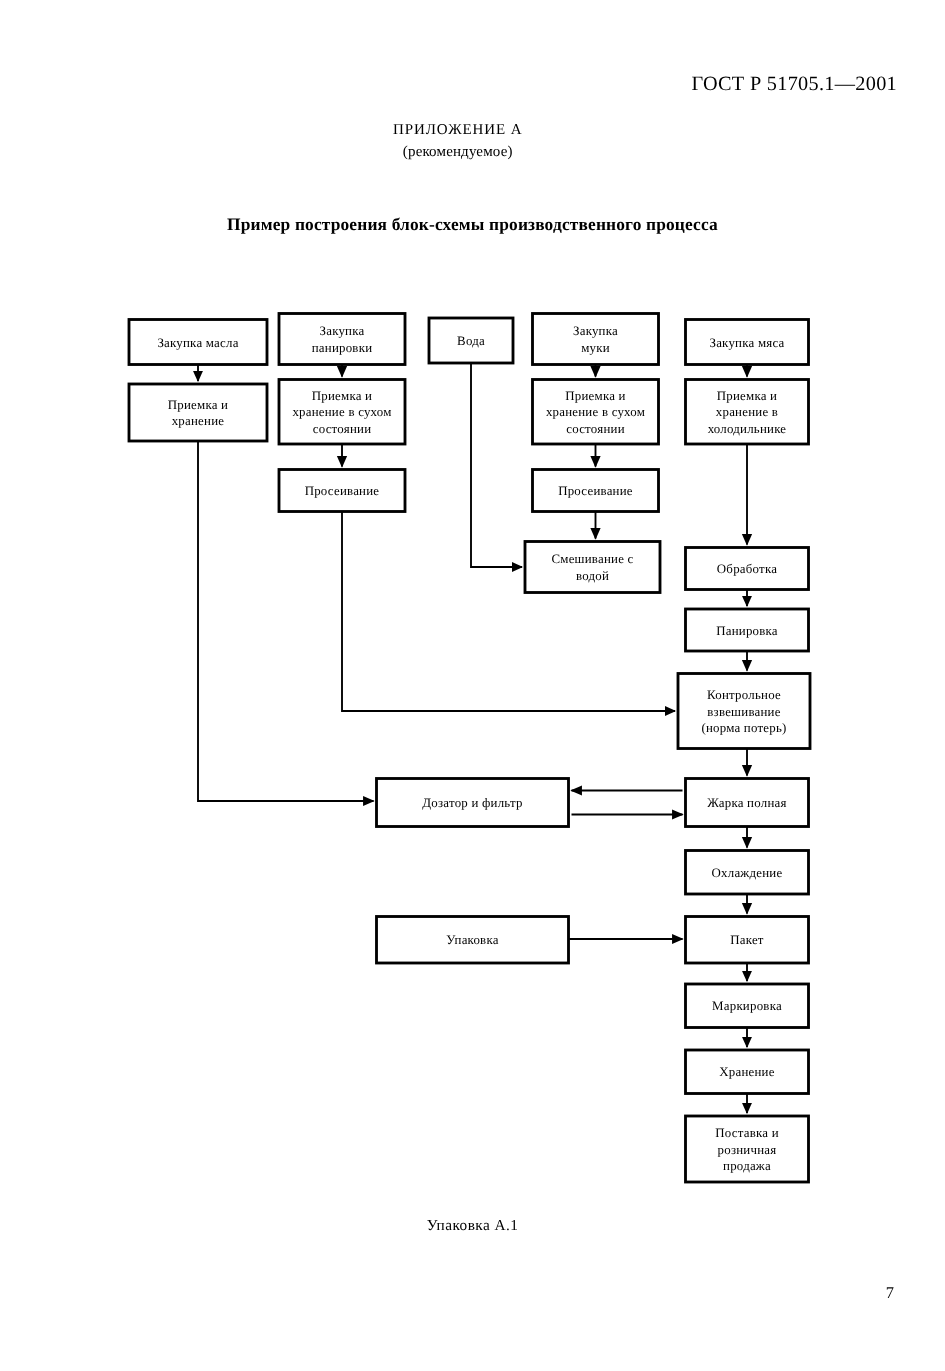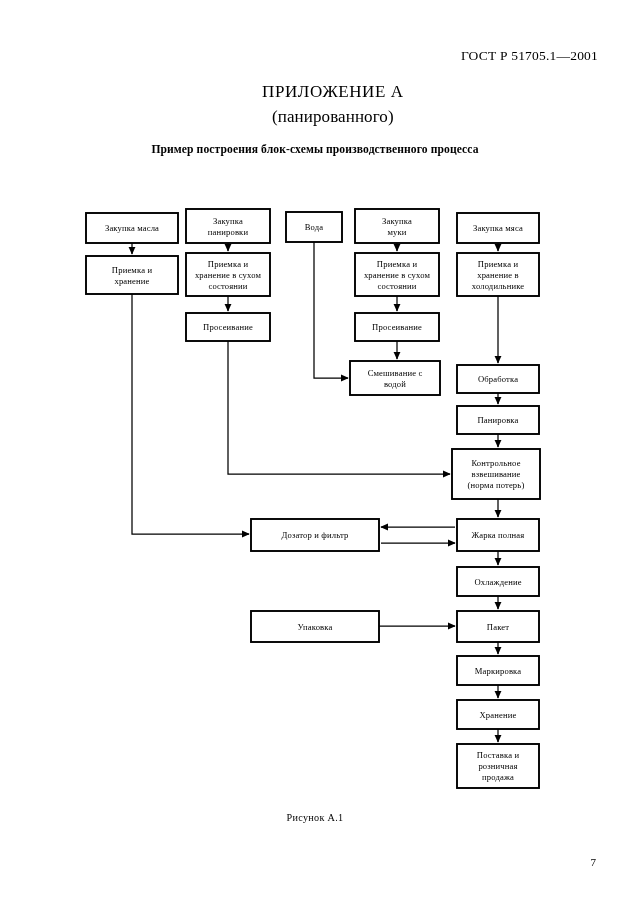--- a/index.html
+++ b/index.html
@@ -28,21 +28,21 @@
     right: 32px;
     font-weight: normal;
     font-size: 13.5px;
     letter-spacing: 0.2px;
     white-space: nowrap;
   }
   .annex-block {
     position: absolute;
     top: 80px;
     left: 262px;
-    font-size: 17px;
+    font-size: 10px;
     line-height: 1.45;
     letter-spacing: 0.6px;
     font-family: Liberation Serif, serif;
   }
   .annex-sub {
     text-align: center;
     letter-spacing: 0.1px;
   }
   .section-title {
     position: absolute;
@@ -105,21 +105,21 @@
 </style>
 </head>
 <body>
 
 <div class="page">
 
   <div class="std-header">ГОСТ Р 51705.1—2001</div>
 
   <div class="annex-block">
     <div>ПРИЛОЖЕНИЕ А</div>
-    <div class="annex-sub">(панированного)</div>
+    <div class="annex-sub">(рекомендуемое)</div>
   </div>
 
   <div class="section-title">Пример построения блок-схемы производственного процесса</div>
 
 
   <svg class="flow" width="630" height="914">
     <defs>
       <marker id="ah" viewBox="0 0 10 10" refX="9" refY="5" markerWidth="6.2" markerHeight="6.2" orient="auto-start-reverse">
         <path d="M 0 0.6 L 10 5 L 0 9.4 z" fill="#000000"></path>
       </marker>
@@ -261,16 +261,16 @@
         </g>
         <g>
           <rect class="bx" x="457" y="744" width="82" height="44"></rect>
           <text x="498" y="758.1">Поставка и</text>
           <text x="498" y="769.1">розничная</text>
           <text x="498" y="780.1">продажа</text>
         </g>
       </g>
   </svg>
 
-  <div class="figure-caption">Рисунок А.1</div>
+  <div class="figure-caption">Упаковка А.1</div>
 
   <div class="page-number">7</div>
 </div>
 
 </body></html>

